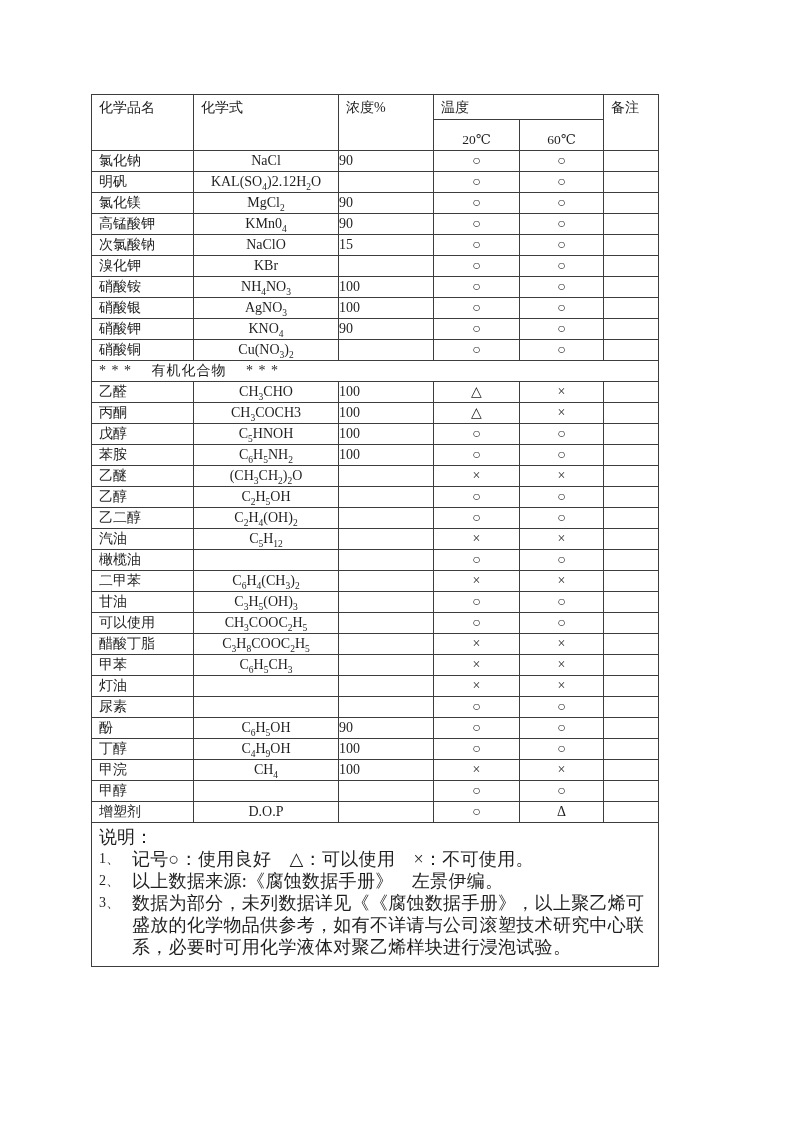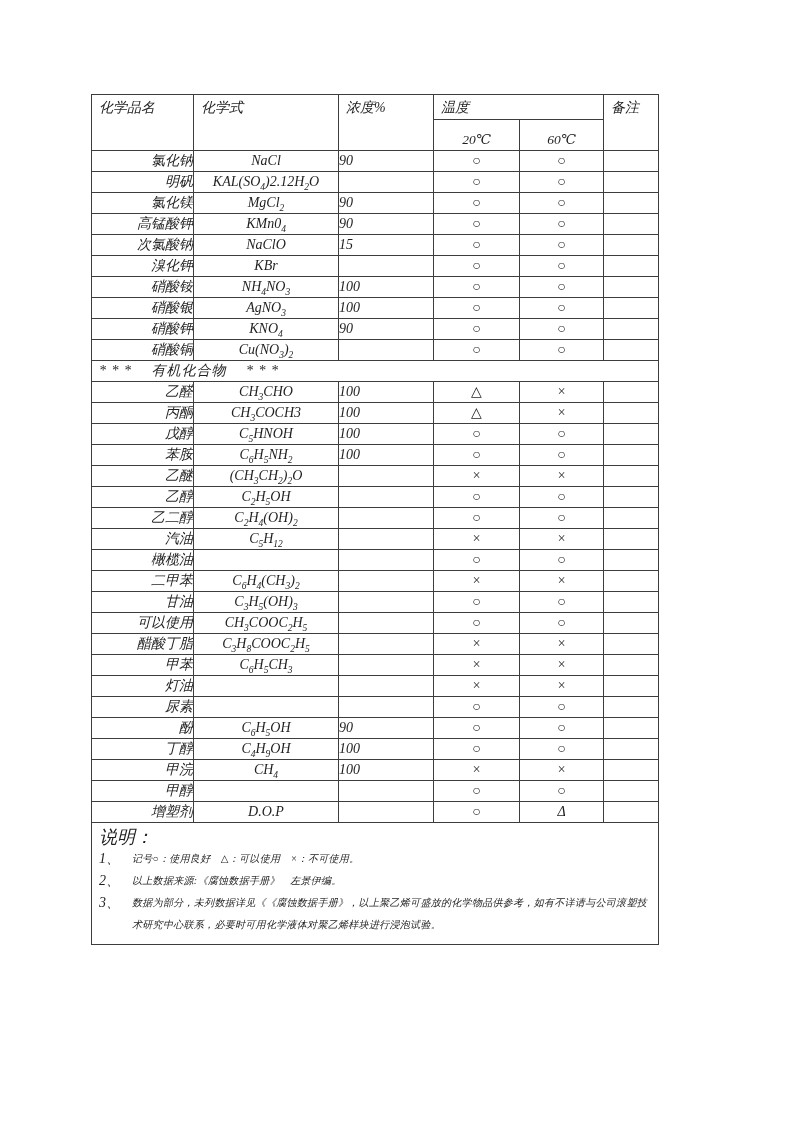--- a/index.html
+++ b/index.html
@@ -24,21 +24,20 @@
   .doc-title {
     font-size: 15px;
     line-height: 18px;
     margin-bottom: 5px;
     letter-spacing: 1px;
   }
   table.chem-table {
     border-collapse: collapse;
     table-layout: fixed;
     width: 567px;
-    font-style: italic;
   }
   .chem-table th, .chem-table td {
     border: 1px solid #3d3d3d;
     font-weight: normal;
     padding: 0;
     overflow: hidden;
     white-space: nowrap;
   }
   .chem-table thead th {
     font-size: 14px;
@@ -55,21 +54,21 @@
     padding-left: 0;
     vertical-align: middle;
     font-size: 13.5px;
   }
   .chem-table tbody td {
     height: 20px;
     line-height: 20px;
     font-size: 14px;
     vertical-align: middle;
   }
-  td.c-name   { text-align: right; padding-left: 7px; }
+  td.c-name   { text-align: left; padding-left: 7px; }
   td.c-formula{ text-align: center; font-size: 14.5px; }
   td.c-formula sub { font-size: 9.5px; line-height: 0; }
   td.c-conc   { font-size: 14px; }
   td.c-sym    { text-align: center; font-size: 14px; }
   td.c-remark { }
   td.c-section {
     text-align: left;
     padding-left: 7px;
     font-size: 14px;
     letter-spacing: 1px;
@@ -87,21 +86,21 @@
     display: flex;
     align-items: flex-start;
   }
   .note-num {
     flex: 0 0 33px;
     font-size: 14px;
     line-height: 22px;
   }
   .note-text {
     flex: 1;
-    font-size: 10px;
+    font-size: 18px;
     line-height: 22px;
     letter-spacing: 0.3px;
   }
 </style>
 </head>
 <body>
 
 <div class="page-content">
 
 

